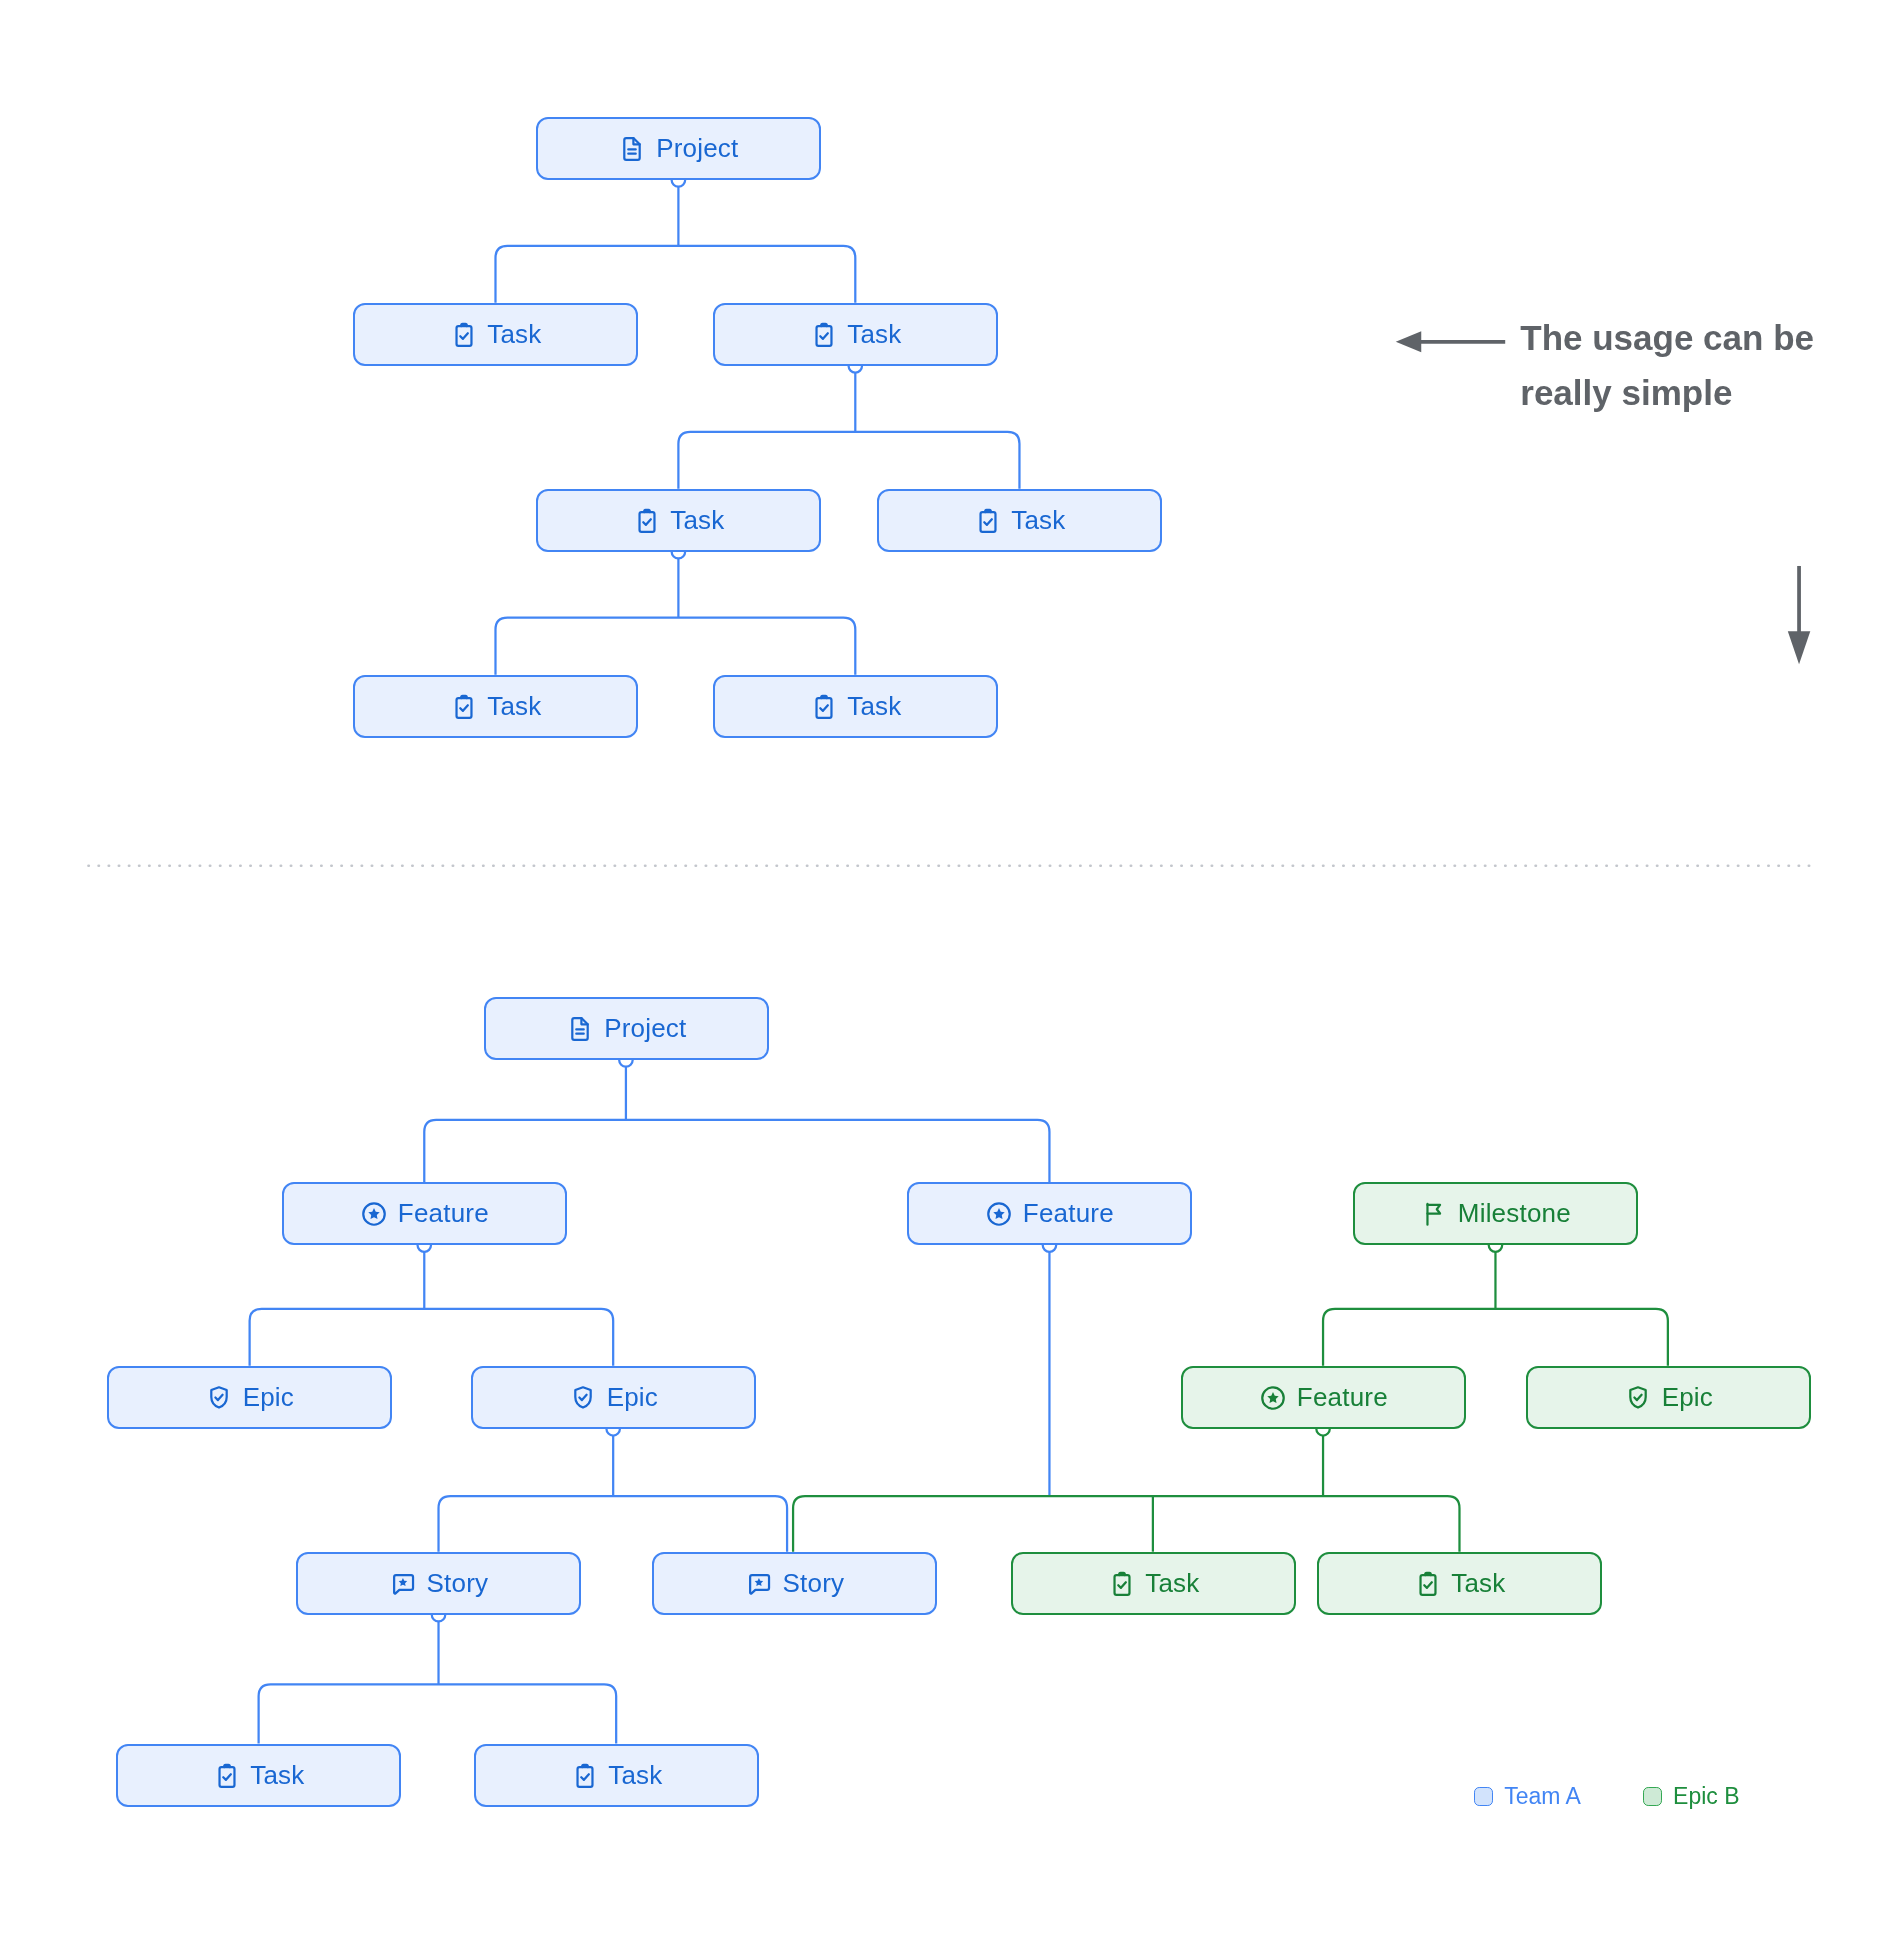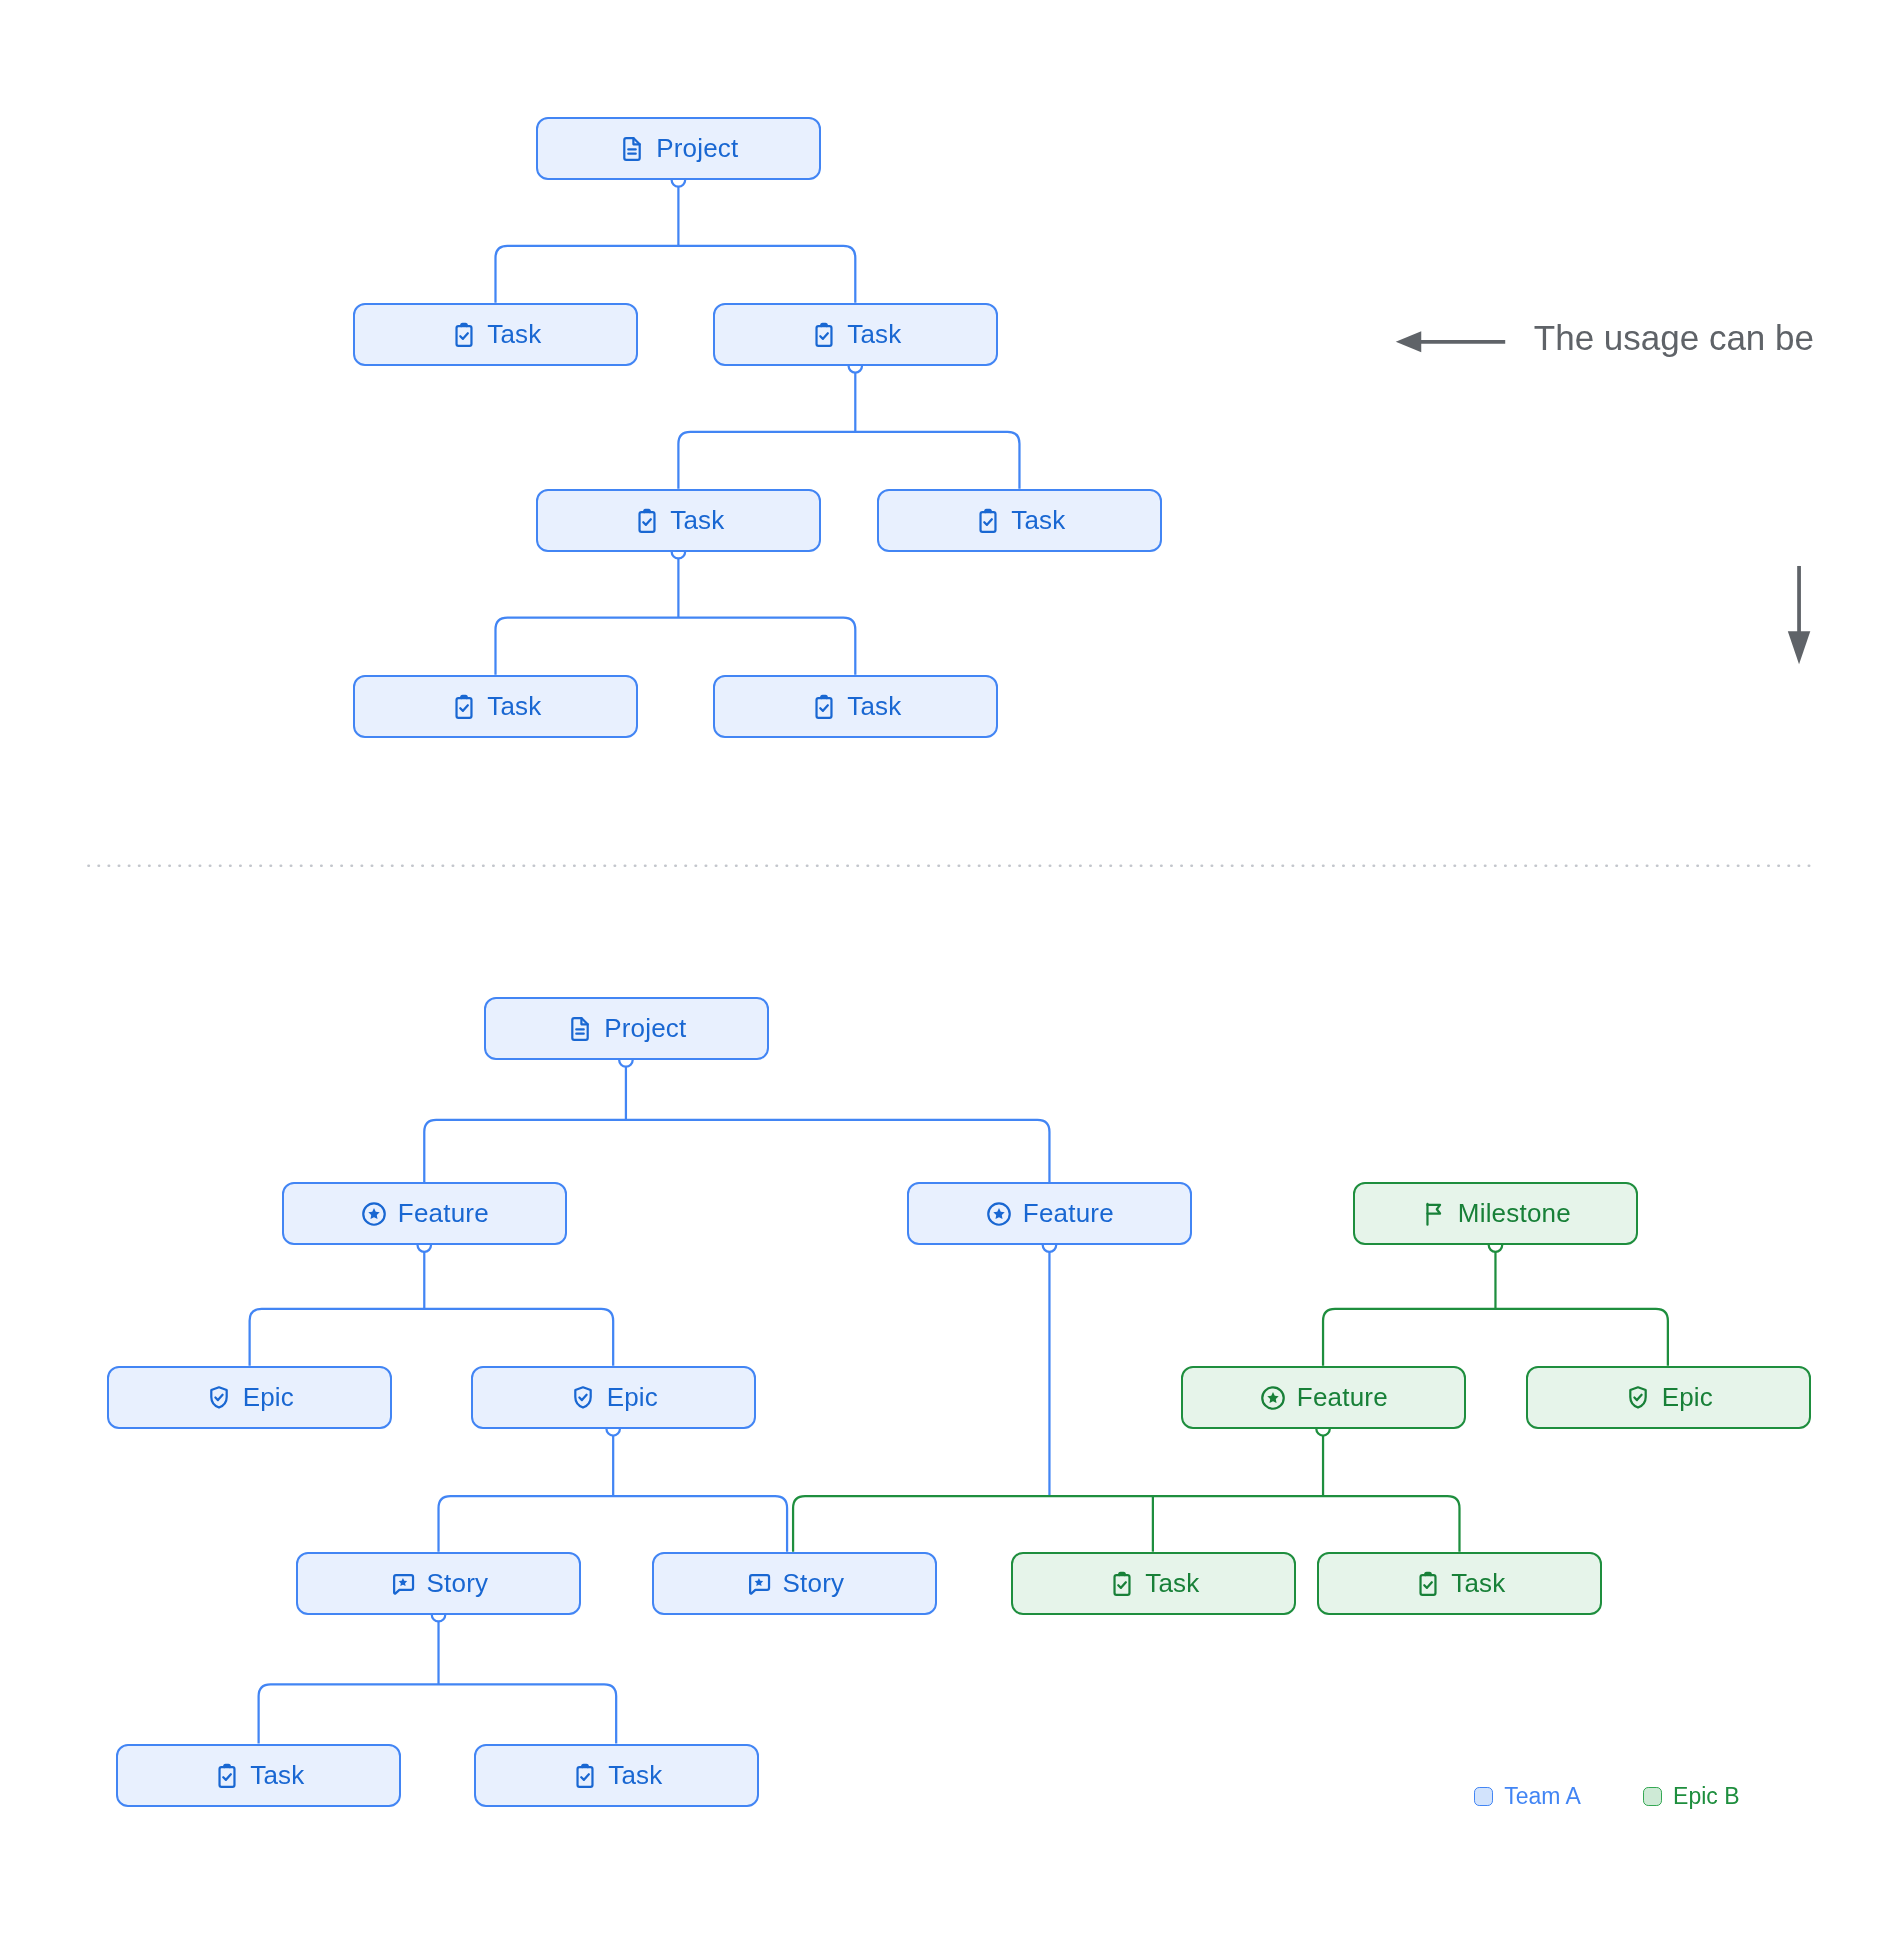--- a/index.html
+++ b/index.html
@@ -15,21 +15,21 @@
   }
   .node.team-a{color:var(--team-a-text);background:var(--team-a-fill);border-color:var(--team-a-border);}
   .node.team-b{color:var(--team-b-text);background:var(--team-b-fill);border-color:var(--team-b-border);}
   .node .icon{display:flex;align-items:center;}
   .node .icon svg{width:28px;height:28px;}
   .node .icon svg *{stroke:currentColor;stroke-width:1.9;fill:none;stroke-linecap:round;stroke-linejoin:round;}
   .node .icon svg .fill{fill:currentColor;stroke:none;}
   .node .label{font-size:26px;font-weight:500;letter-spacing:0.2px;}
   .annotation{
     position:absolute;right:84px;top:310px;text-align:left;
-    color:var(--gray-text);font-size:35px;line-height:55px;font-weight:400;
+    color:var(--gray-text);font-size:35px;line-height:55px;font-weight:700;
   }
   .annotation .para + .para{margin-top:10.5px;}
   .legend{position:absolute;left:1474px;top:1783px;display:flex;gap:62px;align-items:center;}
   .legend-item{display:flex;align-items:center;gap:11.2px;}
   .sw{width:19px;height:19px;box-sizing:border-box;border-radius:5.2px;border:1.9px solid;}
   .sw.a{background:#d2e3fc;border-color:var(--team-a-border);}
   .sw.b{background:#ceead6;border-color:#34a853;}
   .legend-item .lbl{font-size:23px;font-weight:500;}
   .legend-item .lbl.a{color:var(--team-a-border);}
   .legend-item .lbl.b{color:var(--team-b-border);}
@@ -280,20 +280,21 @@
             <path d="M8.8 13l2.3 2.3 4.2-4.8"></path>
           </svg>
         </span>
         <span class="label">Task</span>
       </div>
     </div>
 
   <div class="annotation">
     <div class="para">
       <div>The usage can be</div>
+      <div>really simple</div>
     </div>
   </div>
 
   <div class="legend">
     <div class="legend-item">
       <span class="sw a"></span>
       <span class="lbl a">Team A</span>
     </div>
     <div class="legend-item">
       <span class="sw b"></span>

